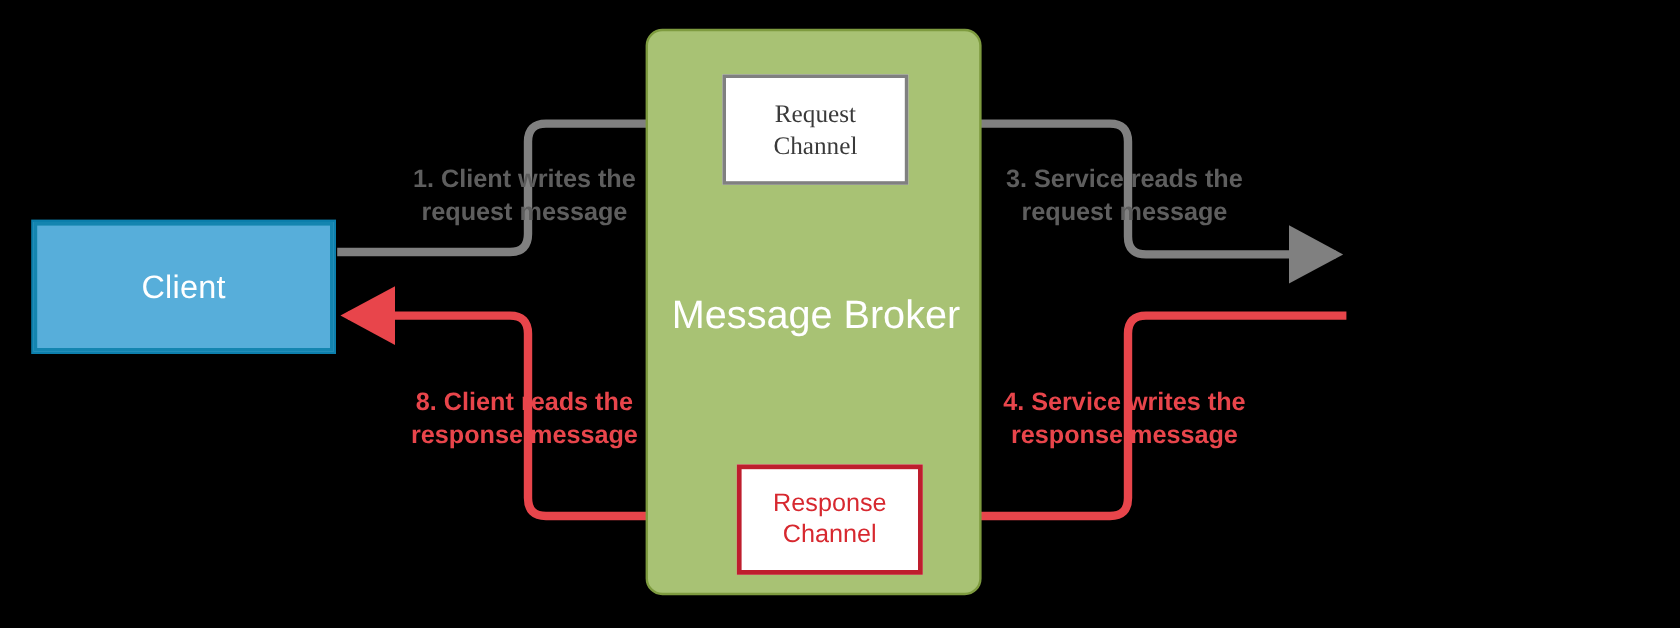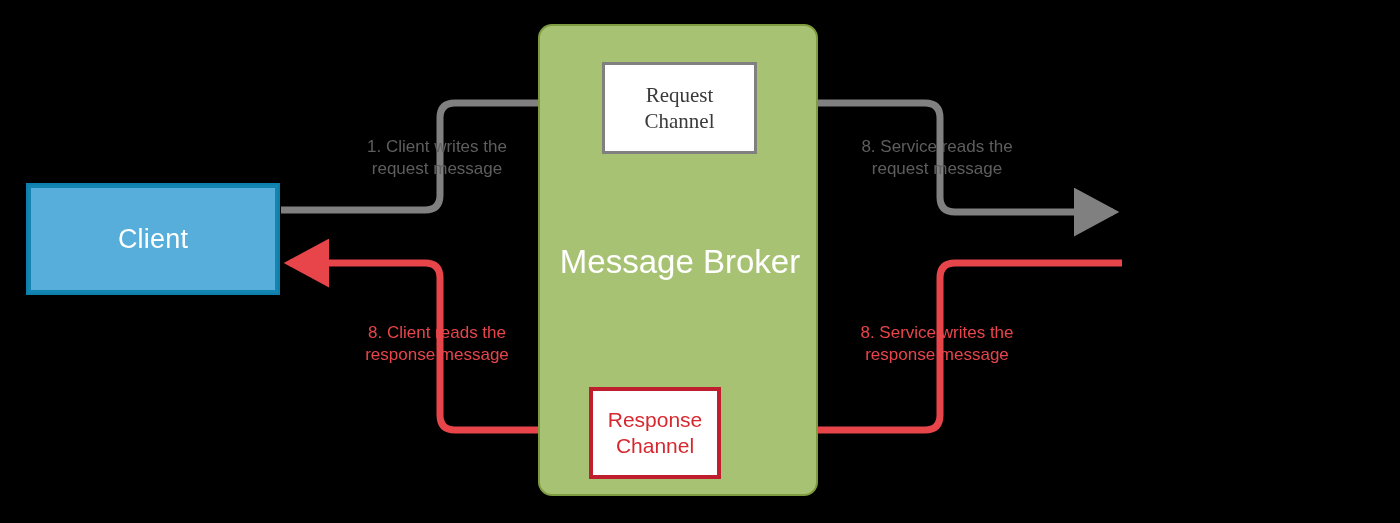--- a/index.html
+++ b/index.html
@@ -83,34 +83,34 @@
   #request-channel {
     left: 62px;
     top: 36px;
     width: 155px;
     height: 92px;
     border: 3px solid #808080;
     color: #3A3A3A;
     font-family: Liberation Serif, serif;
   }
   #response-channel {
-    left: 49px;
+    left: 74px;
     top: 361px;
-    width: 132px;
+    width: 155px;
     height: 92px;
     border: 4px solid #BE1E2D;
     color: #D7282F;
   }
 
   
   .caption {
     position: absolute;
     text-align: center;
-    font-size: 17px;
-    font-weight: normal;
+    font-size: 21px;
+    font-weight: bold;
     line-height: 1.3;
     width: 230px;
   }
   .caption.gray { color: #5E5E5E; }
   .caption.red  { color: #E8454B; }
   #caption-1 { left: 322px; top: 136px; }
   #caption-2 { left: 822px; top: 136px; }
   #caption-4 { left: 322px; top: 322px; }
   #caption-3 { left: 822px; top: 322px; }
 </style>
@@ -161,27 +161,27 @@
       </span>
     </div>
   </div>
 
   <div class="caption gray" id="caption-1">
     <span>1. Client writes the</span><br>
     <span>request message</span>
   </div>
 
   <div class="caption gray" id="caption-2">
-    <span>8. Service reads the</span><br>
+    <span>3. Service reads the</span><br>
     <span>request message</span>
   </div>
 
   <div class="caption red" id="caption-4">
     <span>8. Client reads the</span><br>
     <span>response message</span>
   </div>
 
   <div class="caption red" id="caption-3">
-    <span>8. Service writes the</span><br>
+    <span>4. Service writes the</span><br>
     <span>response message</span>
   </div>
 
 </div>
 
 </body></html>

